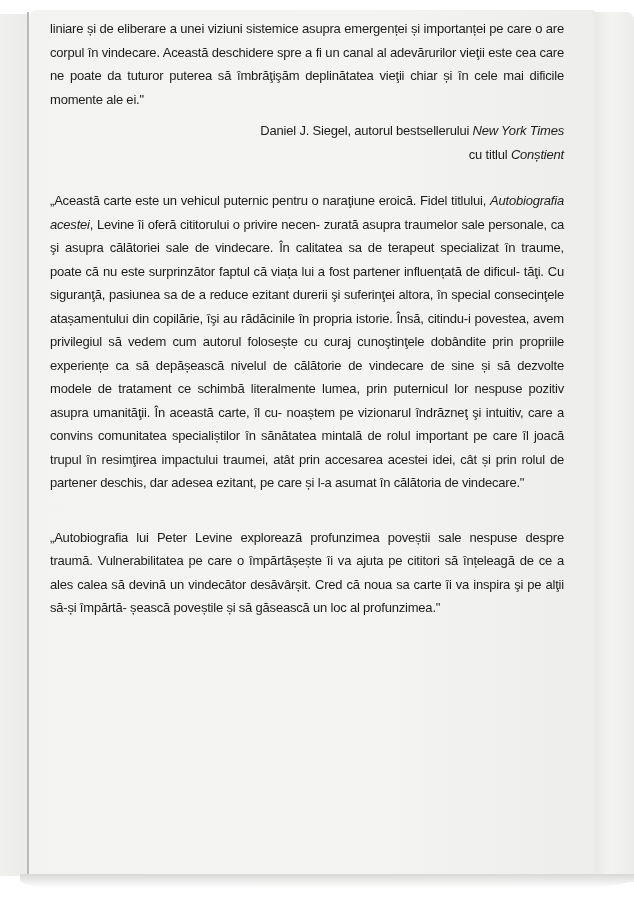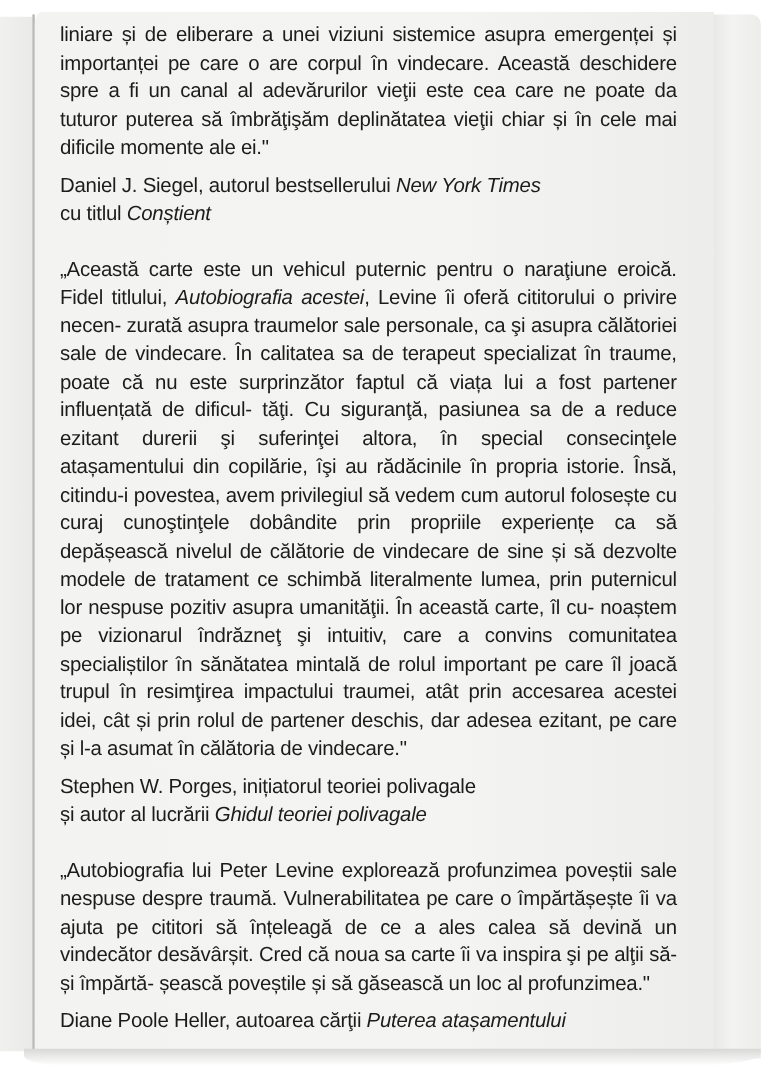--- a/index.html
+++ b/index.html
@@ -32,25 +32,25 @@
   }
   .bottom-shadow {
     position:absolute; left:20px; top:874px; width:614px; height:14px;
     background:linear-gradient(180deg,#d8d8d7 0%,#e8e8e7 40%,#ffffff 100%);
     border-bottom-left-radius:40px 8px;
     border-bottom-right-radius:60px 10px;
   }
   .content {
     position:absolute; left:50px; top:17px; width:514px;
     color:#1c1c1c;
-    font-size:17px; line-height:23.5px;
+    font-size:13px; line-height:23.5px;
     letter-spacing:-0.2px;
   }
   .para { text-align:justify; text-align-last:left; margin:0; }
-  .attr { margin:0; }
+  .attr { text-align:right; margin:0; }
   .gap-s { height:8px; }
   .gap-l { height:23px; }
   i { font-style:italic; }
 </style>
 </head>
 <body>
 
 <div class="book">
   <div class="left-edge"></div>
   <div class="spine-line"></div>
@@ -91,36 +91,29 @@
         <span>experiențe ca să depășească nivelul de călătorie de vindecare de sine și</span>
         <span>să dezvolte modele de tratament ce schimbă literalmente lumea, prin</span>
         <span>puternicul lor nespuse pozitiv asupra umanităţii. În această carte, îl cu-</span>
         <span>noaștem pe vizionarul îndrăzneţ şi intuitiv, care a convins comunitatea</span>
         <span>specialiștilor în sănătatea mintală de rolul important pe care îl joacă</span>
         <span>trupul în resimţirea impactului traumei, atât prin accesarea acestei idei,</span>
         <span>cât și prin rolul de partener deschis, dar adesea ezitant, pe care și l-a</span>
         <span>asumat în călătoria de vindecare."</span>
       </p>
       <div class="gap-s"></div>
-      <p class="attr">
-        <span>Stephen W. Porges, inițiatorul teoriei polivagale</span><br>
-        <span>și autor al lucrării </span><i>Ghidul teoriei polivagale</i>
-      </p>
     </div>
 
     <div class="gap-l"></div>
 
     <div>
       <p class="para">
         <span>„Autobiografia lui Peter Levine explorează profunzimea poveștii sale</span>
         <span>nespuse despre traumă. Vulnerabilitatea pe care o împărtășește îi va</span>
         <span>ajuta pe cititori să înțeleagă de ce a ales calea să devină un vindecător</span>
         <span>desăvârșit. Cred că noua sa carte îi va inspira şi pe alţii să-și împărtă-</span>
         <span>șească poveștile și să găsească un loc al profunzimea."</span>
       </p>
       <div class="gap-s"></div>
-      <p class="attr">
-        <span>Diane Poole Heller, autoarea cărţii </span><i>Puterea atașamentului</i>
-      </p>
     </div>
 
   </div>
 </div>
 
 </body></html>

